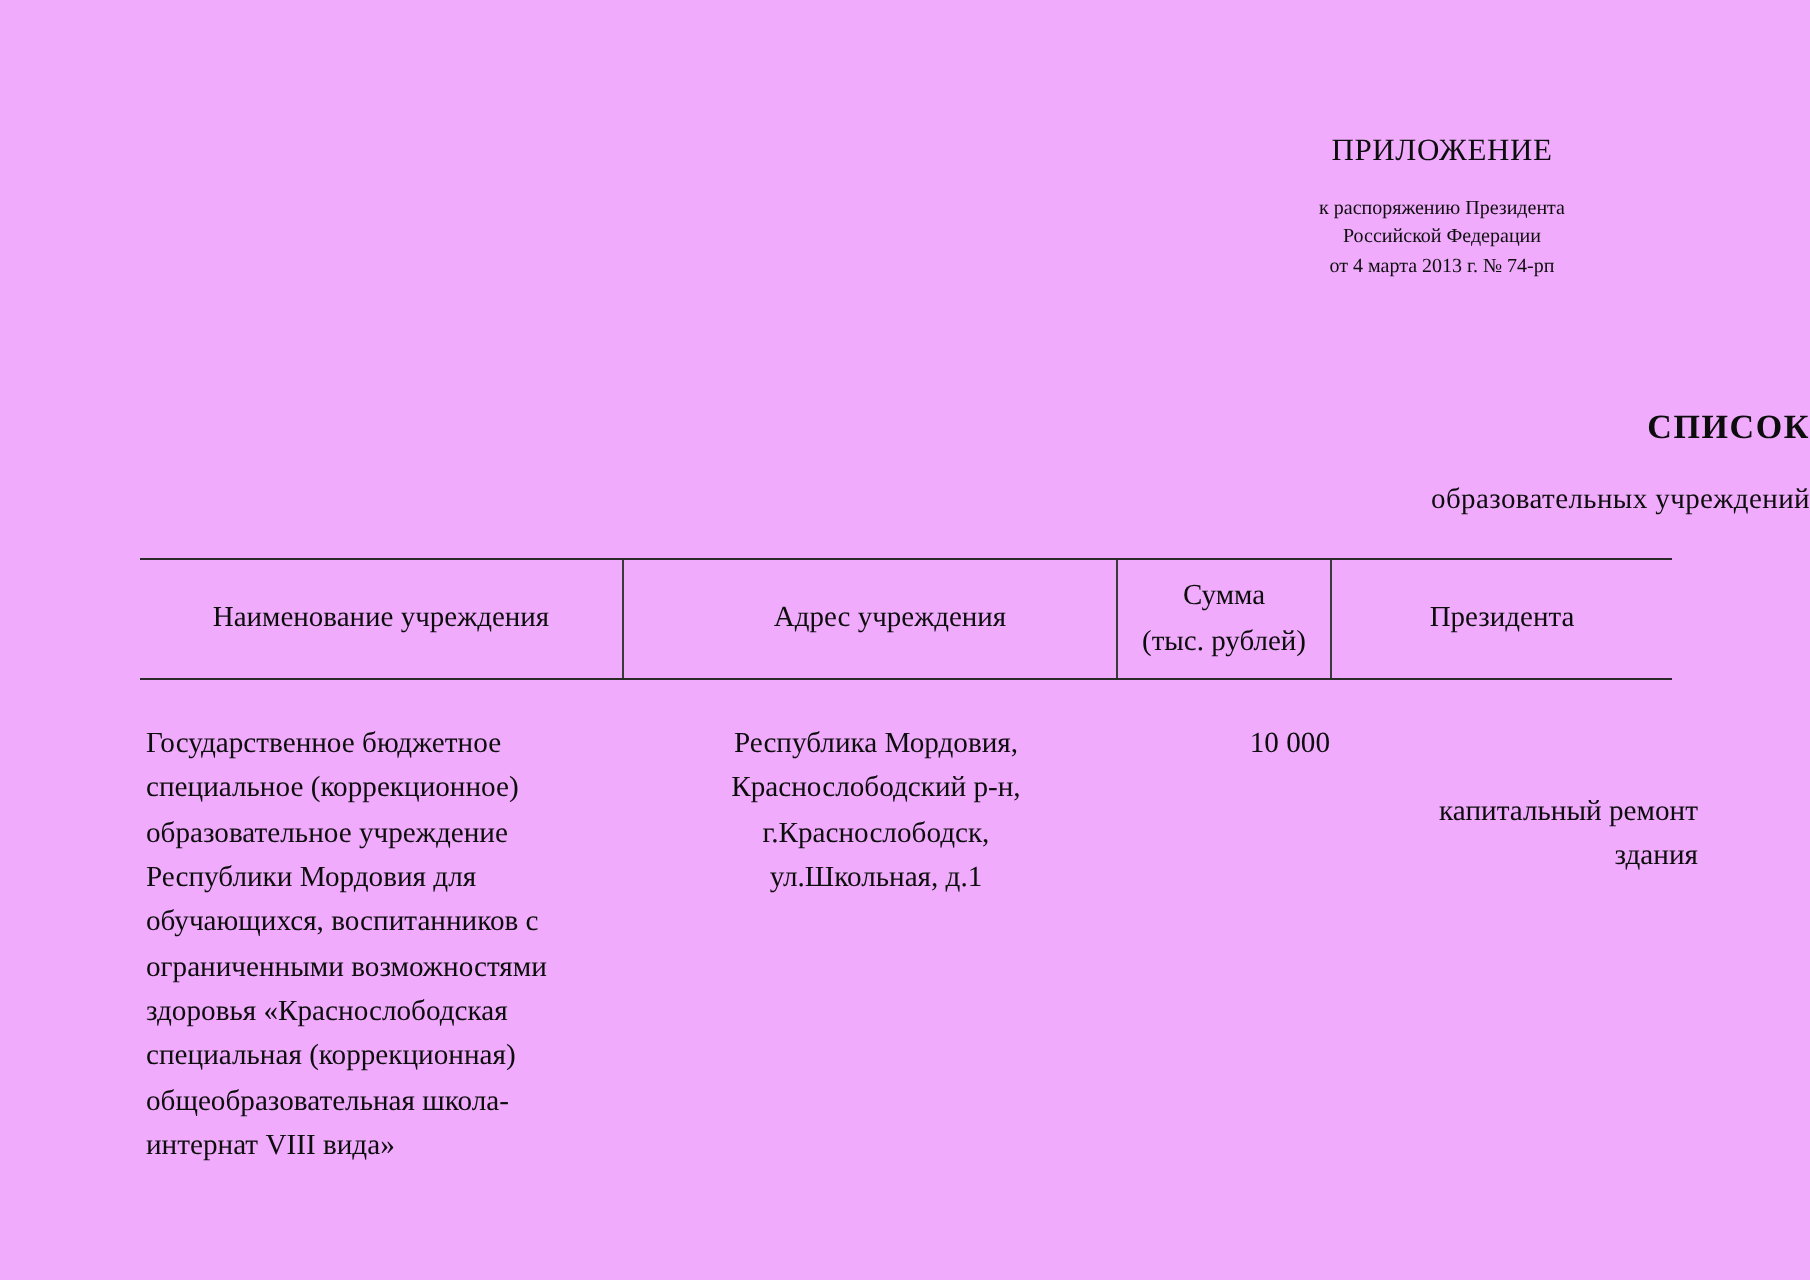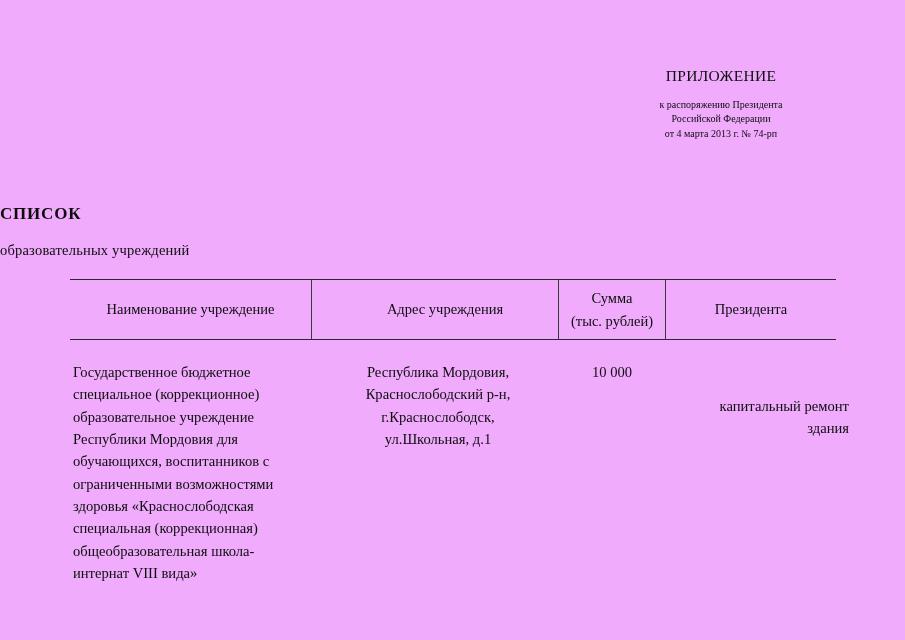--- a/index.html
+++ b/index.html
@@ -37,21 +37,21 @@
     line-height: 1.42;
     white-space: nowrap;
   }
 
   
   .title-block {
     position: absolute;
     left: 0;
     top: 204px;
     width: 905px;
-    text-align: left;
+    text-align: right;
   }
   .title-block .main-title {
     font-size: 17px;
     font-weight: bold;
     letter-spacing: 0.8px;
     margin-bottom: 18px;
   }
   .title-block .sub-title {
     font-size: 14.5px;
     font-weight: normal;
@@ -110,21 +110,21 @@
   .bcell {
     position: absolute;
     top: 21px;
     font-size: 14.6px;
     line-height: 1.53;
     box-sizing: border-box;
     white-space: pre-line;
   }
   .bcell.b1 { left: 3px;   width: 244px; text-align: left; }
   .bcell.b2 { left: 253px; width: 230px; text-align: center; }
-  .bcell.b3 { left: 489px; width: 106px; text-align: center; }
+  .bcell.b3 { left: 489px; width: 106px; text-align: right; }
   .bcell.b4 { left: 604px; width: 175px; text-align: right; margin-top: 34px; }
 </style>
 </head>
 <body>
 
 <div class="page">
 
   <div class="doc-header">
     <div class="appendix-word">ПРИЛОЖЕНИЕ</div>
     <div class="ref-line">к распоряжению Президента</div>
@@ -140,21 +140,21 @@
   <div class="doc-table">
 
     <div class="rule"></div>
 
     <div class="thead">
       <div class="vline v1"></div>
       <div class="vline v2"></div>
       <div class="vline v3"></div>
 
       <div class="hcell c1">
-        <span>Наименование учреждение</span>
+        <span>Наименование учреждения</span>
       </div>
 
       <div class="hcell c2">
         <span>Адрес учреждения</span>
       </div>
 
       <div class="hcell c3">
         <span>Сумма</span>
         <span>(тыс. рублей)</span>
       </div>

